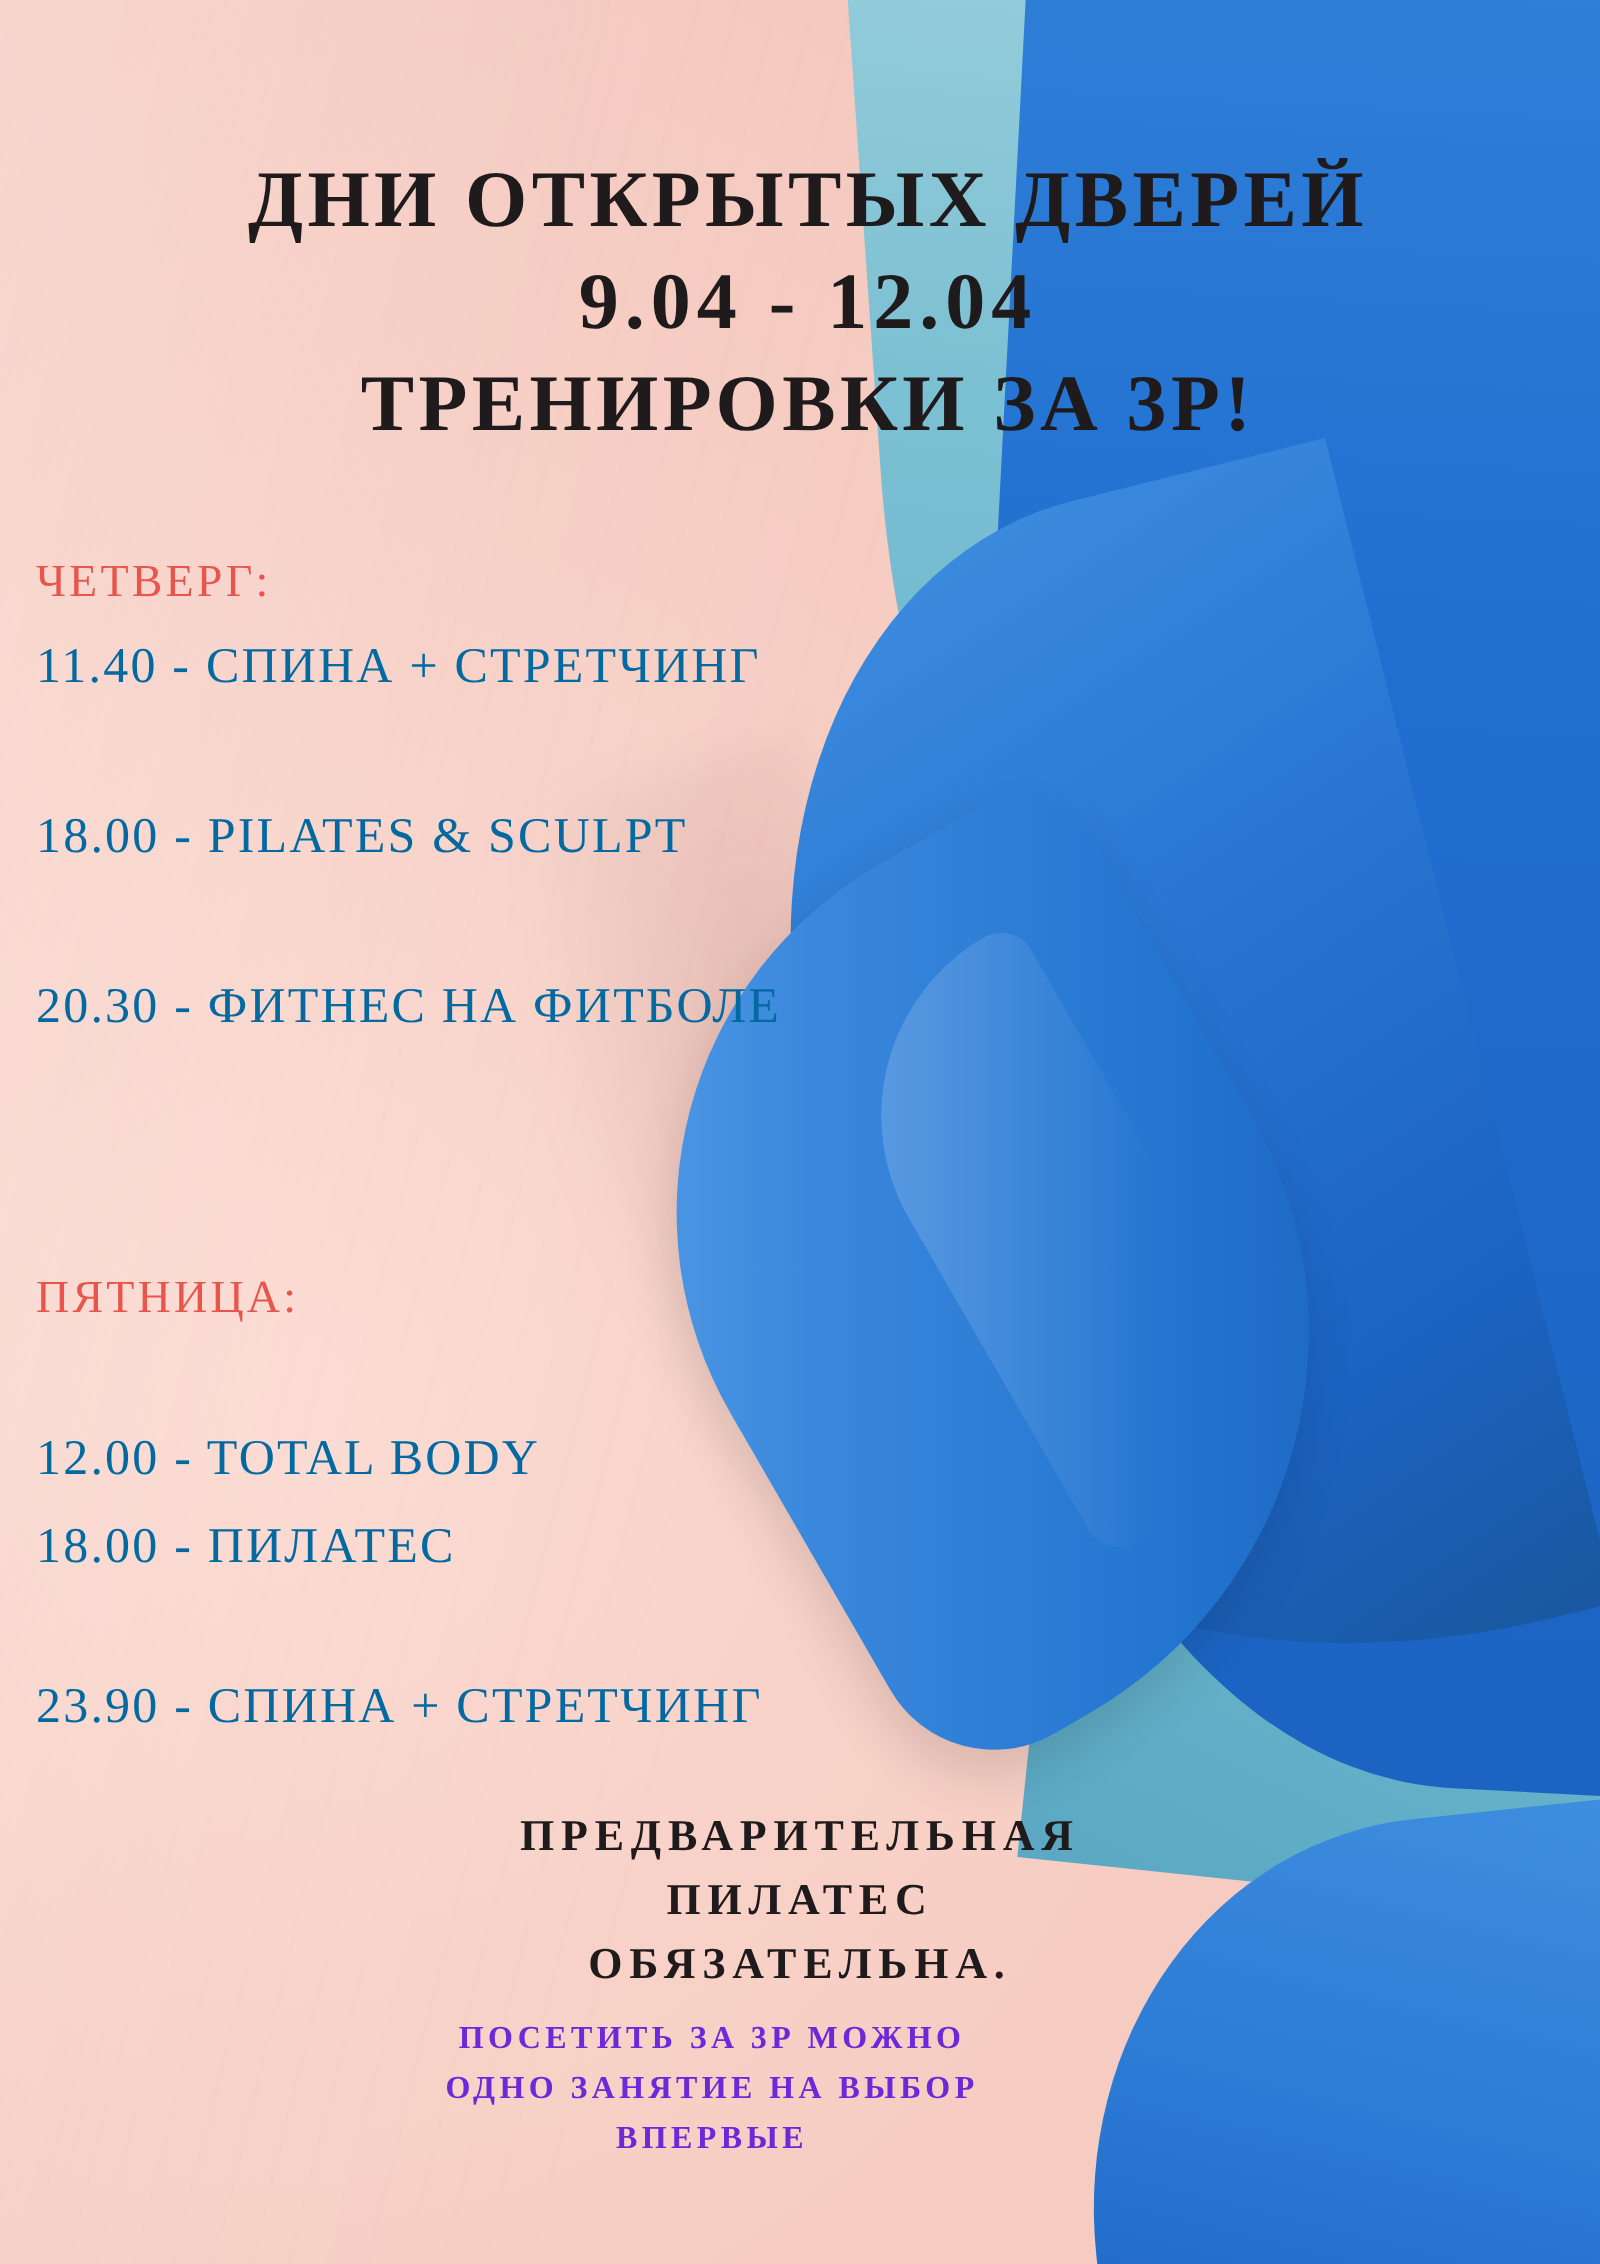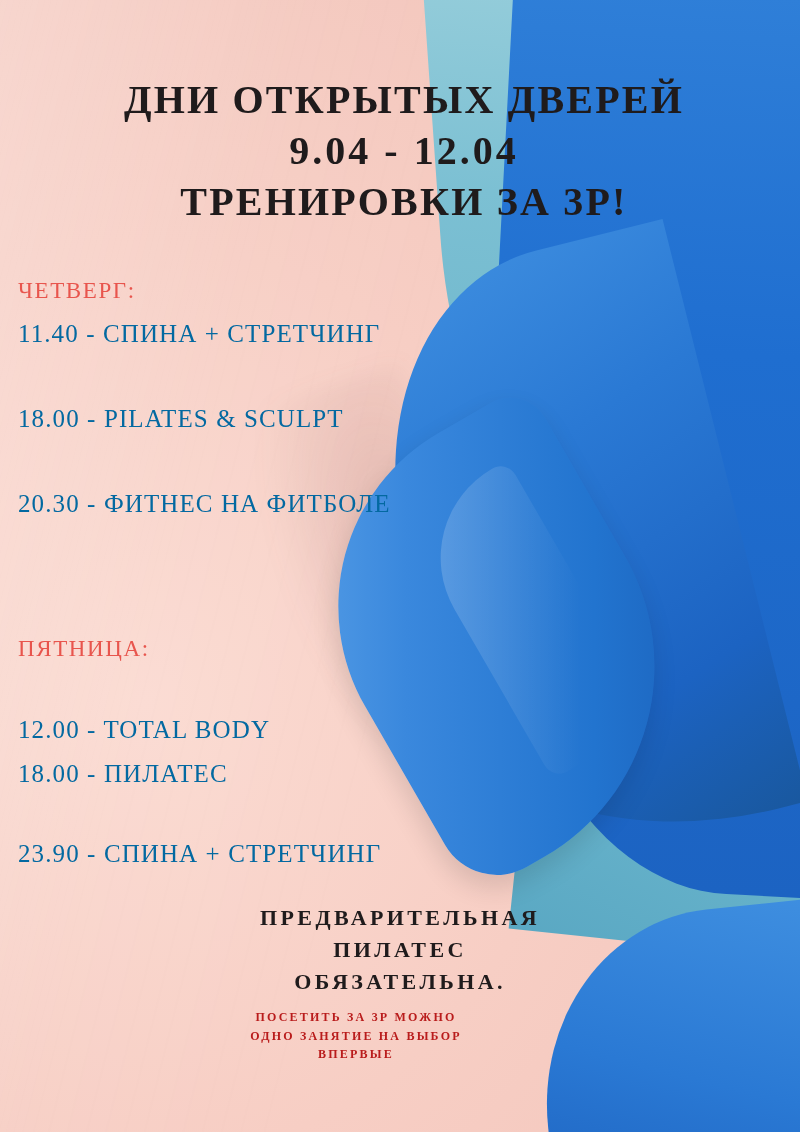--- a/index.html
+++ b/index.html
@@ -184,24 +184,24 @@
     letter-spacing: 3.4px;
     color: #1f1b1c;
   }
   .footer-sub {
     position: absolute;
     left: 0;
     top: 1008px;
     width: 712px;
     text-align: center;
     font-weight: bold;
-    font-size: 12px;
+    font-size: 16px;
     line-height: 1.55;
     letter-spacing: 2.2px;
-    color: #b91c1c;
+    color: #6d28d9;
   }
 </style>
 </head>
 <body>
 
 <div class="poster">
 
   <div class="bg">
     <div class="bg-pink"></div>
     <div class="bg-pink-sheen"></div>

